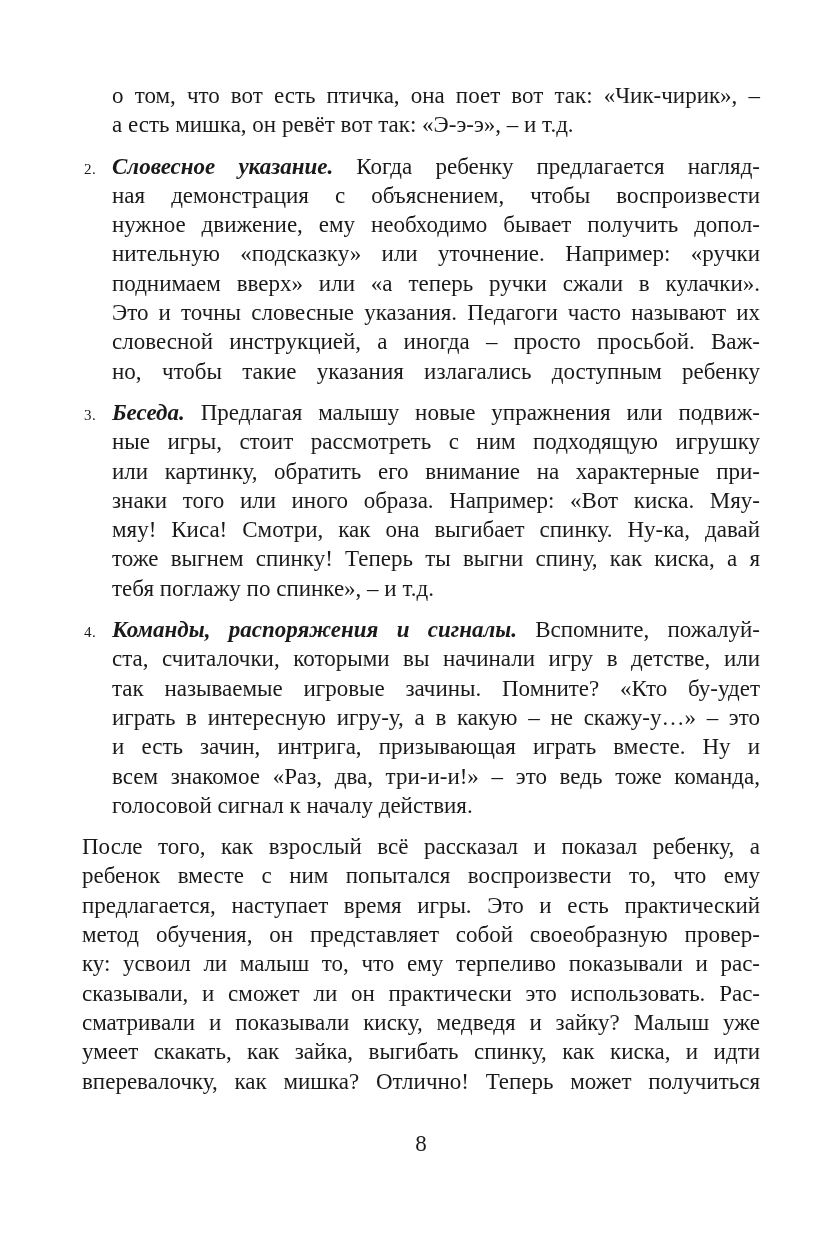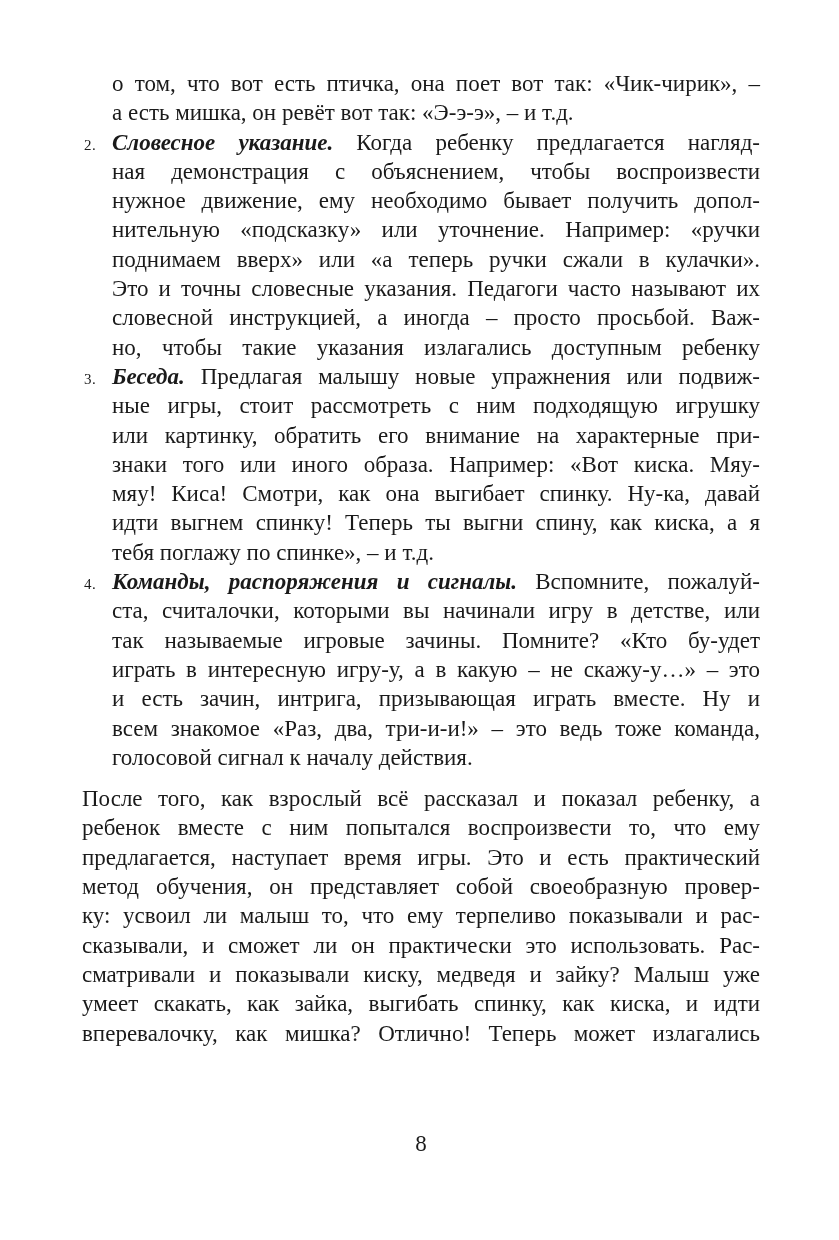--- a/index.html
+++ b/index.html
@@ -15,21 +15,21 @@
   .text-block {
     position: absolute;
     left: 82px;
     top: 69px;
     width: 678px;
     font-size: 23px;
     line-height: 29.3px;
   }
   .block { position: relative; }
   .block.continuation,
-  .block.list-item { padding-left: 30px; }
+  .block.list-item { padding-left: 30px; margin-top: 12px; }
   .block.paragraph { margin-top: 12px; }
   .num {
     position: absolute;
     left: 2px;
     top: 3px;
     font-size: 15px;
     line-height: 29.3px;
     letter-spacing: 0.5px;
   }
   .lead { font-weight: bold; font-style: italic; }
@@ -65,21 +65,21 @@
         <div class="line">словесной инструкцией, а иногда – просто просьбой. Важ-</div>
         <div class="line">но, чтобы такие указания излагались доступным ребенку</div>
       </div>
       <div class="block list-item">
         <span class="num">3.</span>
         <div class="line"><span class="lead">Беседа.</span> Предлагая малышу новые упражнения или подвиж-</div>
         <div class="line">ные игры, стоит рассмотреть с ним подходящую игрушку</div>
         <div class="line">или картинку, обратить его внимание на характерные при-</div>
         <div class="line">знаки того или иного образа. Например: «Вот киска. Мяу-</div>
         <div class="line">мяу! Киса! Смотри, как она выгибает спинку. Ну-ка, давай</div>
-        <div class="line">идти выгнем спинку! Теперь ты выгни спину, как киска, а я</div>
+        <div class="line">тоже выгнем спинку! Теперь ты выгни спину, как киска, а я</div>
         <div class="line last">тебя поглажу по спинке», – и т.д.</div>
       </div>
       <div class="block list-item">
         <span class="num">4.</span>
         <div class="line"><span class="lead">Команды, распоряжения и сигналы.</span> Вспомните, пожалуй-</div>
         <div class="line">ста, считалочки, которыми вы начинали игру в детстве, или</div>
         <div class="line">так называемые игровые зачины. Помните? «Кто бу-удет</div>
         <div class="line">играть в интересную игру-у, а в какую – не скажу-у…» – это</div>
         <div class="line">и есть зачин, интрига, призывающая играть вместе. Ну и</div>
         <div class="line">всем знакомое «Раз, два, три-и-и!» – это ведь тоже команда,</div>
@@ -87,17 +87,17 @@
       </div>
       <div class="block paragraph">
         <div class="line">После того, как взрослый всё рассказал и показал ребенку, а</div>
         <div class="line">ребенок вместе с ним попытался воспроизвести то, что ему</div>
         <div class="line">предлагается, наступает время игры. Это и есть практический</div>
         <div class="line">метод обучения, он представляет собой своеобразную провер-</div>
         <div class="line">ку: усвоил ли малыш то, что ему терпеливо показывали и рас-</div>
         <div class="line">сказывали, и сможет ли он практически это использовать. Рас-</div>
         <div class="line">сматривали и показывали киску, медведя и зайку? Малыш уже</div>
         <div class="line">умеет скакать, как зайка, выгибать спинку, как киска, и идти</div>
-        <div class="line">вперевалочку, как мишка? Отлично! Теперь может излагались</div>
+        <div class="line">вперевалочку, как мишка? Отлично! Теперь может получиться</div>
       </div>
     </main>
   <div class="page-number">8</div>
 </div>
 
 </body></html>

